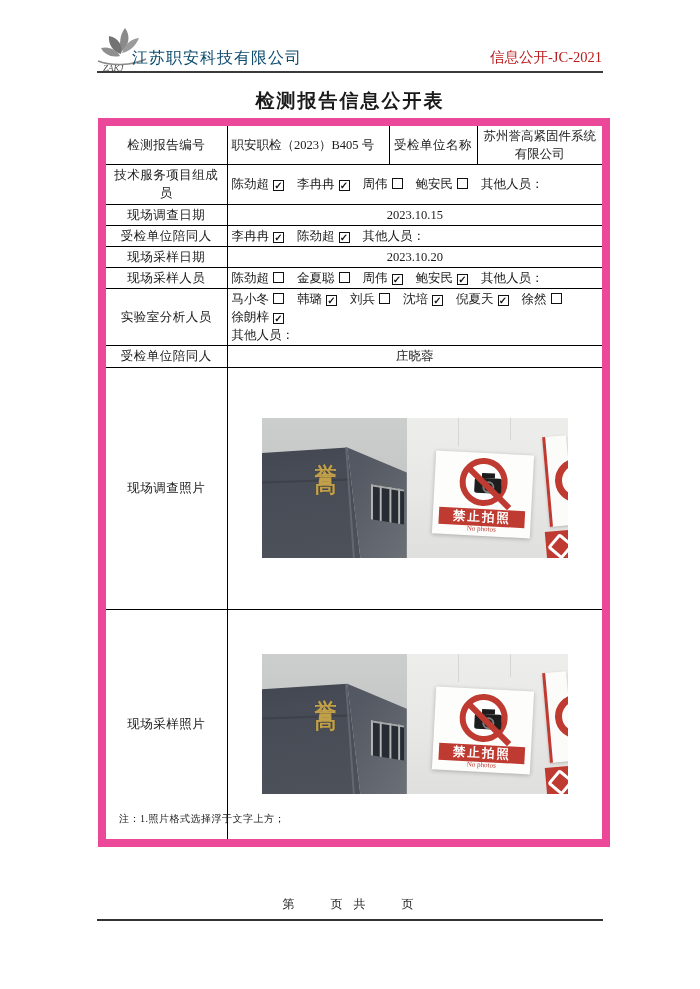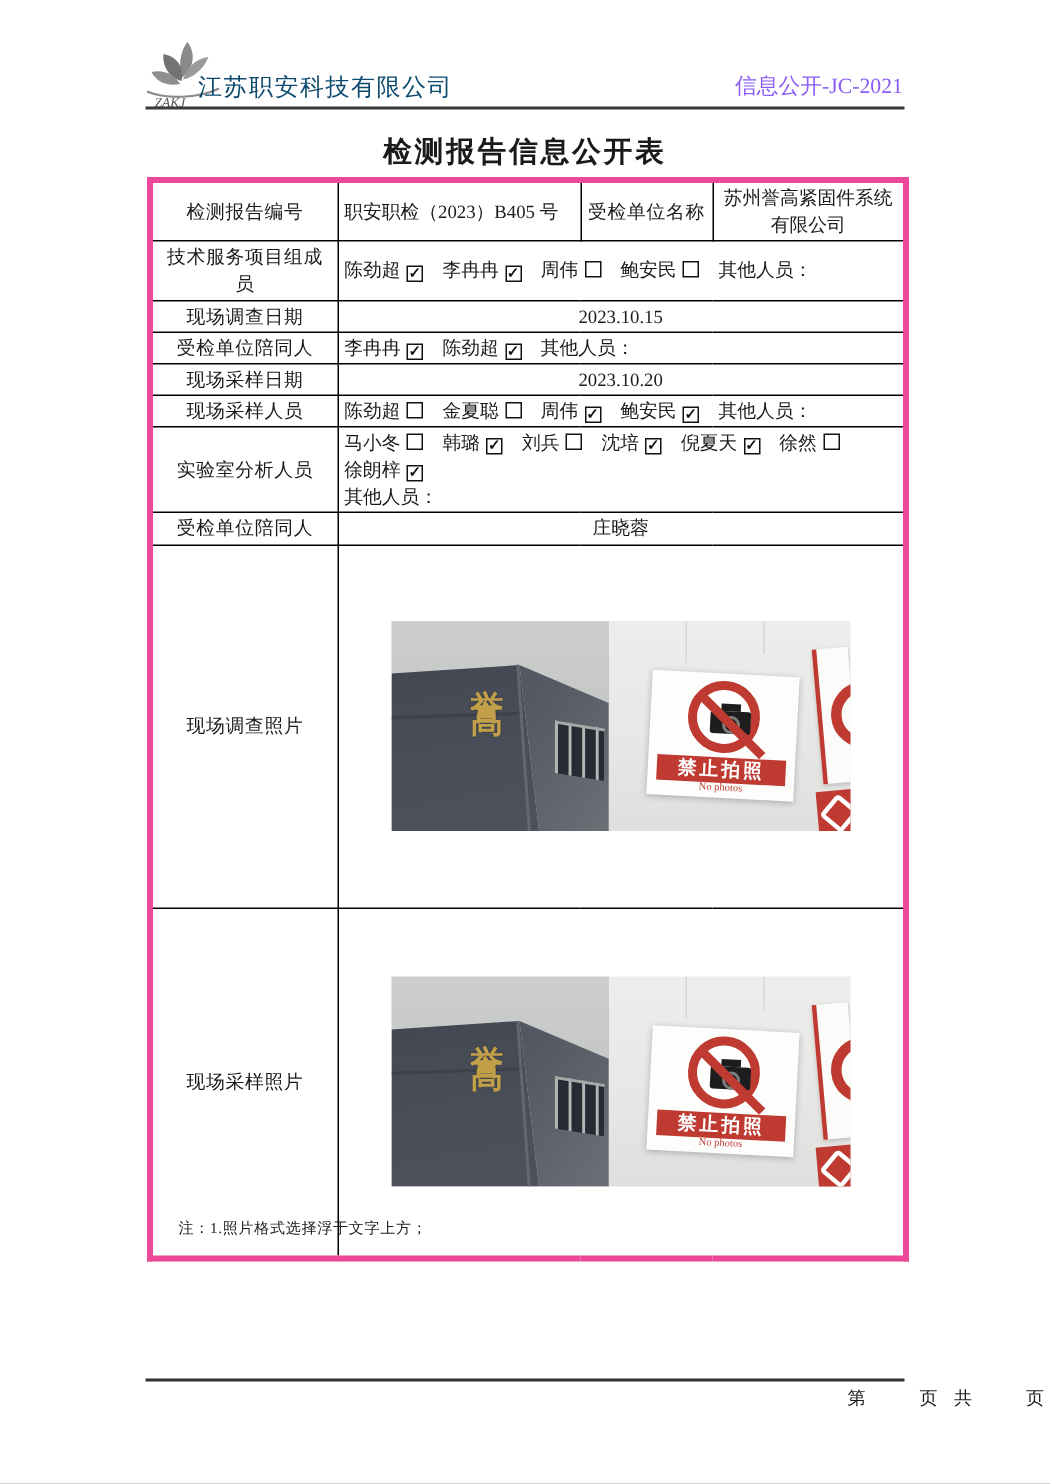--- a/index.html
+++ b/index.html
@@ -3,28 +3,28 @@
 <meta charset="utf-8">
 <style>
   :root { --red:#bf3a30; --building:#4a4f59; --gold:#c2a04a; }
   * { margin:0; padding:0; box-sizing:border-box; }
   body { background:#888; font-family:"Liberation Serif", serif; }
   .page { position:relative; width:700px; height:989px; background:#ffffff; margin:0 auto; overflow:hidden; color:#1a1a1a; }
 
   
   .logo { position:absolute; left:94px; top:26px; }
   .company { position:absolute; left:132px; top:48px; font-size:16px; letter-spacing:1px; color:#0c4a6e; }
-  .doc-code { position:absolute; right:98px; top:48px; font-size:14.5px; color:#8b5cf6; }
+  .doc-code { position:absolute; right:98px; top:48px; font-size:14.5px; color:#b91c1c; }
   .header-rule { position:absolute; left:97px; top:71px; width:506px; height:1.5px; background:#3a3a3a; }
 
   .page-title { position:absolute; left:0; top:88px; width:100%; text-align:center; font-size:19px; font-weight:bold; letter-spacing:2px; }
 
   
   table.report { position:absolute; left:98px; top:118px; width:504px; border-collapse:collapse; table-layout:fixed; font-size:12.5px; }
-  table.report { border:4px solid #ec4899; }
+  table.report { border:8px solid #ec4899; }
   table.report td { border:1px solid #000; padding:1px 4px; line-height:1.45; vertical-align:middle; }
   td.lbl { text-align:center; letter-spacing:0.5px; }
   td.val-left { text-align:left; padding-left:8px;margin-top:44px; }
   td.val-center { text-align:center; }
   .two-line { line-height:1.35; }
 
   .member { white-space:nowrap; margin-right:13px; }
   .cb { display:inline-block; width:11px; height:11px; border:1.5px solid #111; margin-left:4px; vertical-align:-1px; font-size:10px; line-height:9px; text-align:center; font-weight:bold; color:#111; }
   .others-inline { white-space:nowrap; }
   .others-block { display:block; }
@@ -60,21 +60,21 @@
       font-size:12.5px; letter-spacing:2px; text-align:center; padding:1px 0 0 0; line-height:1.25; }
   .sign-sub { color:var(--red); font-size:7px; line-height:1.1; }
   .sign-right { position:absolute; right:-2px; top:13%; width:15%; height:64%; background:#fbfbfa;
       border-left:3px solid var(--red); transform:rotate(-5deg); overflow:hidden; box-shadow:0 1px 3px rgba(0,0,0,.2); }
   .arc { position:absolute; left:6px; top:24px; width:44px; height:44px; border:7px solid var(--red); border-radius:50%; }
   .sign-redbox { position:absolute; right:-2px; bottom:-2px; width:15%; height:21%; background:var(--red); transform:rotate(-5deg); overflow:hidden; }
   .sign-redbox::before { content:""; position:absolute; left:5px; top:6px; width:13px; height:13px; border:3px solid #fff; border-radius:3px; transform:rotate(45deg); }
 
   .note { position:absolute; left:98px; top:812px; font-size:10px; letter-spacing:0.5px;padding-left:21px; }
   .footer-rule { position:absolute; left:97px; top:919px; width:506px; height:1.5px; background:#333; }
-  .footer-text { position:absolute; left:0; top:924px; width:100%; text-align:right; font-size:12px; letter-spacing:4px; }
+  .footer-text { position:absolute; left:0; top:896px; width:100%; text-align:center; font-size:12px; letter-spacing:4px; }
 </style>
 </head>
 <body>
 
 <div class="page">
 
   <svg class="logo" width="56" height="48" viewBox="0 0 56 48">
     <path d="M31 2 C 37 10 35 20 27 26 C 25 18 26 8 31 2 Z" fill="#8a8a8a"></path>
     <path d="M15 10 C 25 12 29 20 27 28 C 19 26 14 18 15 10 Z" fill="#737373"></path>
     <path d="M45 12 C 41 22 33 26 28 27 C 31 18 37 13 45 12 Z" fill="#9b9b9b"></path>

